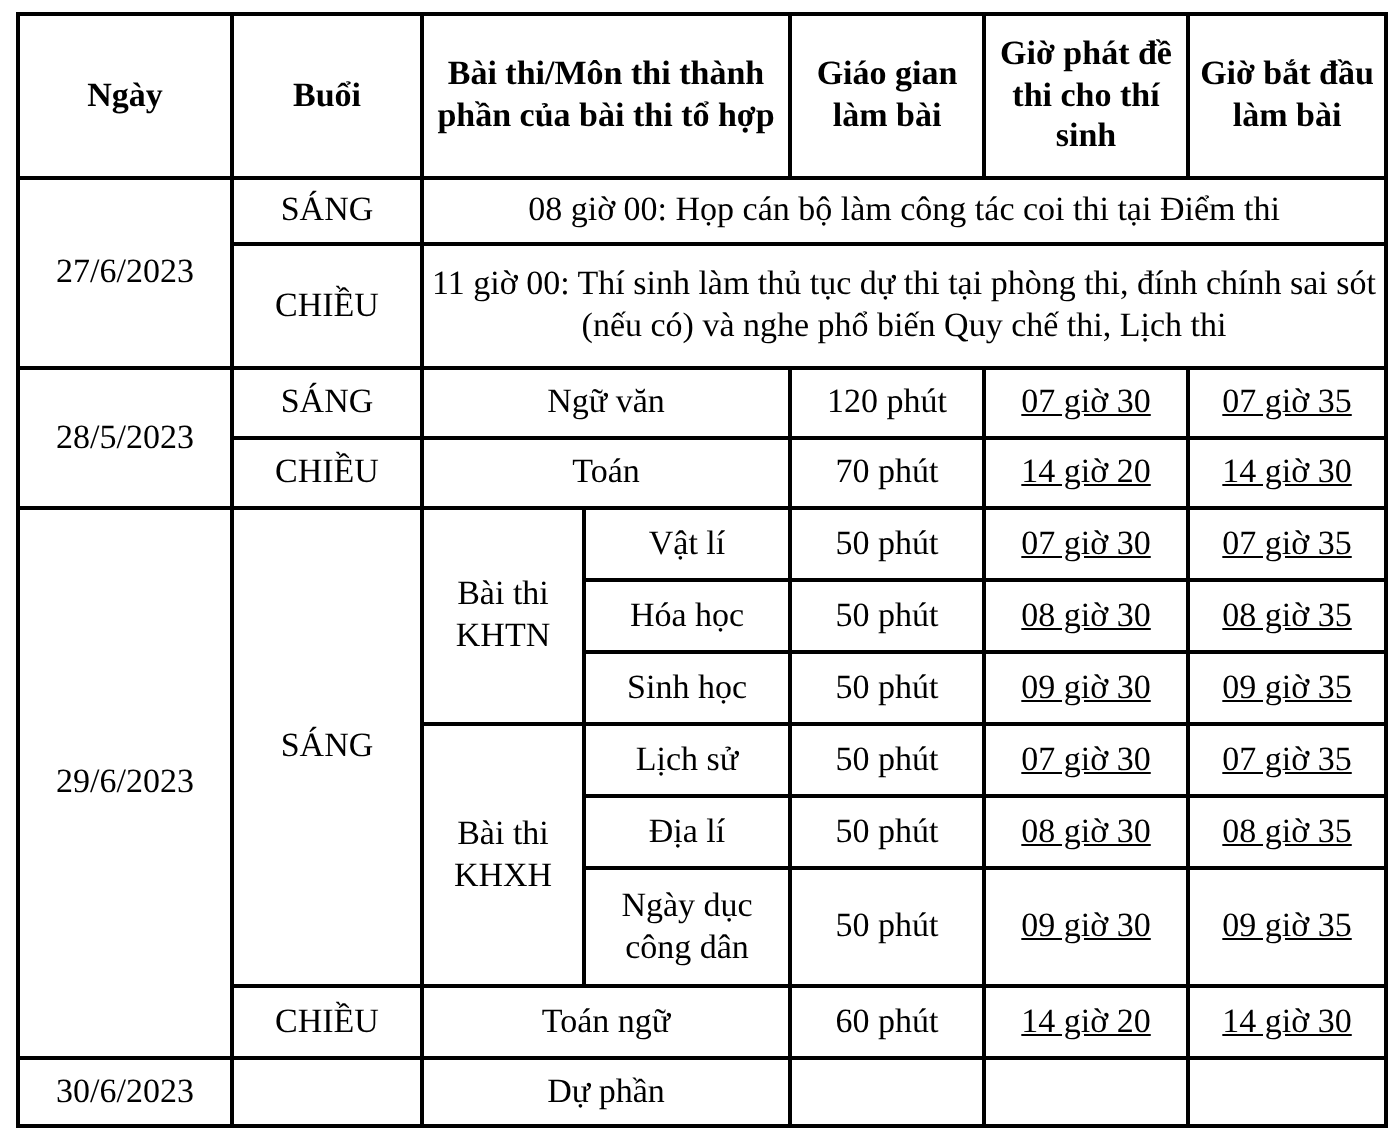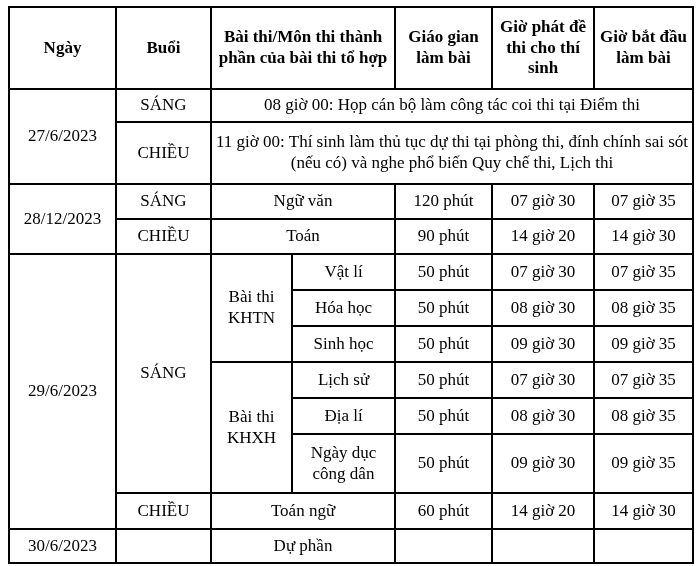--- a/index.html
+++ b/index.html
@@ -33,20 +33,21 @@
     font-weight: bold;
   }
   td.left {
     text-align: left;
     padding-left: 5px;
     padding-right: 4px;
     margin-left: 30px;
   }
   td.b {
     font-weight: bold;
+    text-decoration: underline;
   }
 </style>
 </head>
 <body>
 
 <table class="schedule">
   <colgroup>
     <col style="width:107px">
     <col style="width:95px">
     <col style="width:81px">
@@ -70,31 +71,31 @@
     <td rowspan="2">27/6/2023</td>
     <td>SÁNG</td>
     <td colspan="5" class="left">08 giờ 00: Họp cán bộ làm công tác coi thi tại Điểm thi</td>
   </tr>
   <tr style="height:62px">
     <td>CHIỀU</td>
     <td colspan="5" class="left">11 giờ 00: Thí sinh làm thủ tục dự thi tại phòng thi, đính chính sai sót (nếu có) và nghe phổ biến Quy chế thi, Lịch thi</td>
   </tr>
 
   <tr style="height:35px">
-    <td rowspan="2">28/12/2023</td>
+    <td rowspan="2">28/5/2023</td>
     <td>SÁNG</td>
     <td colspan="2">Ngữ văn</td>
     <td>120 phút</td>
     <td class="b">07 giờ 30</td>
     <td class="b">07 giờ 35</td>
   </tr>
   <tr style="height:35px">
     <td>CHIỀU</td>
     <td colspan="2">Toán</td>
-    <td>90 phút</td>
+    <td>70 phút</td>
     <td class="b">14 giờ 20</td>
     <td class="b">14 giờ 30</td>
   </tr>
 
   <tr style="height:36px">
     <td rowspan="7">29/6/2023</td>
     <td rowspan="6">SÁNG</td>
     <td rowspan="3">Bài thi KHTN</td>
     <td>Vật lí</td>
     <td>50 phút</td>

